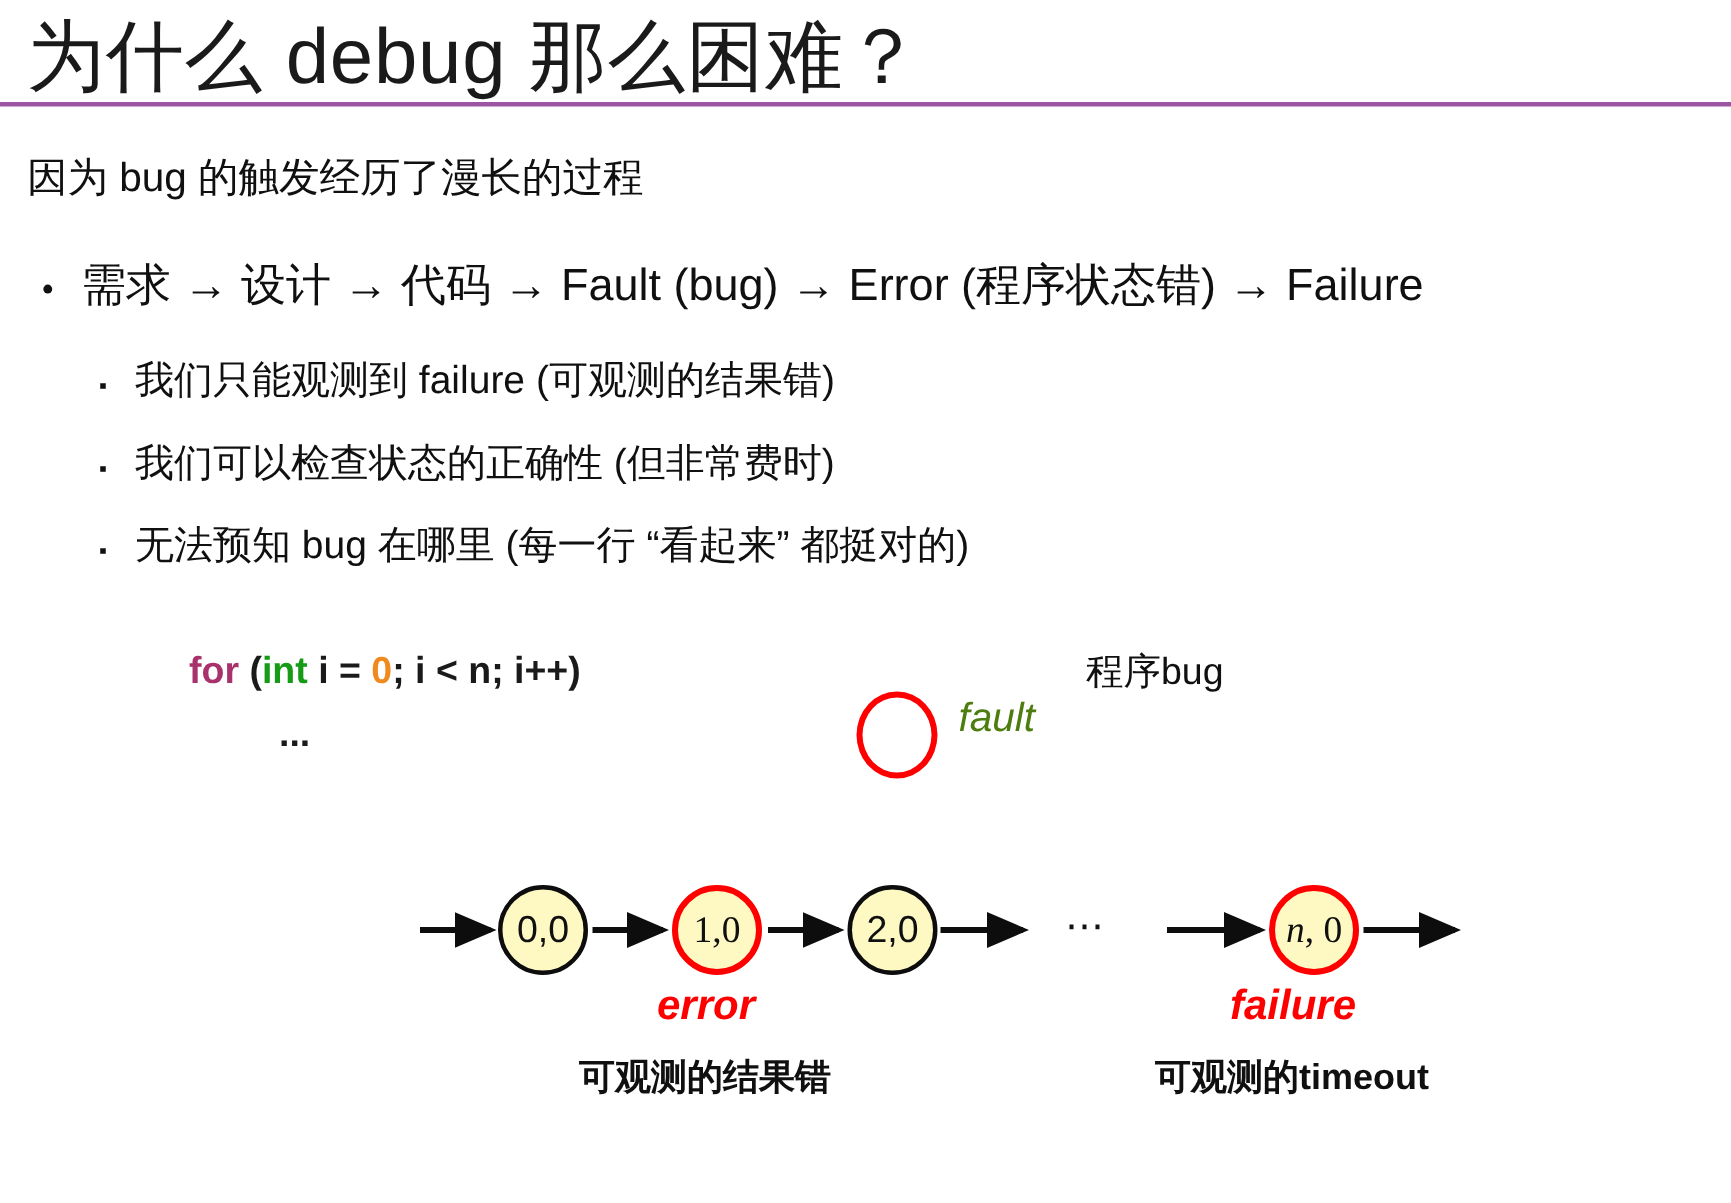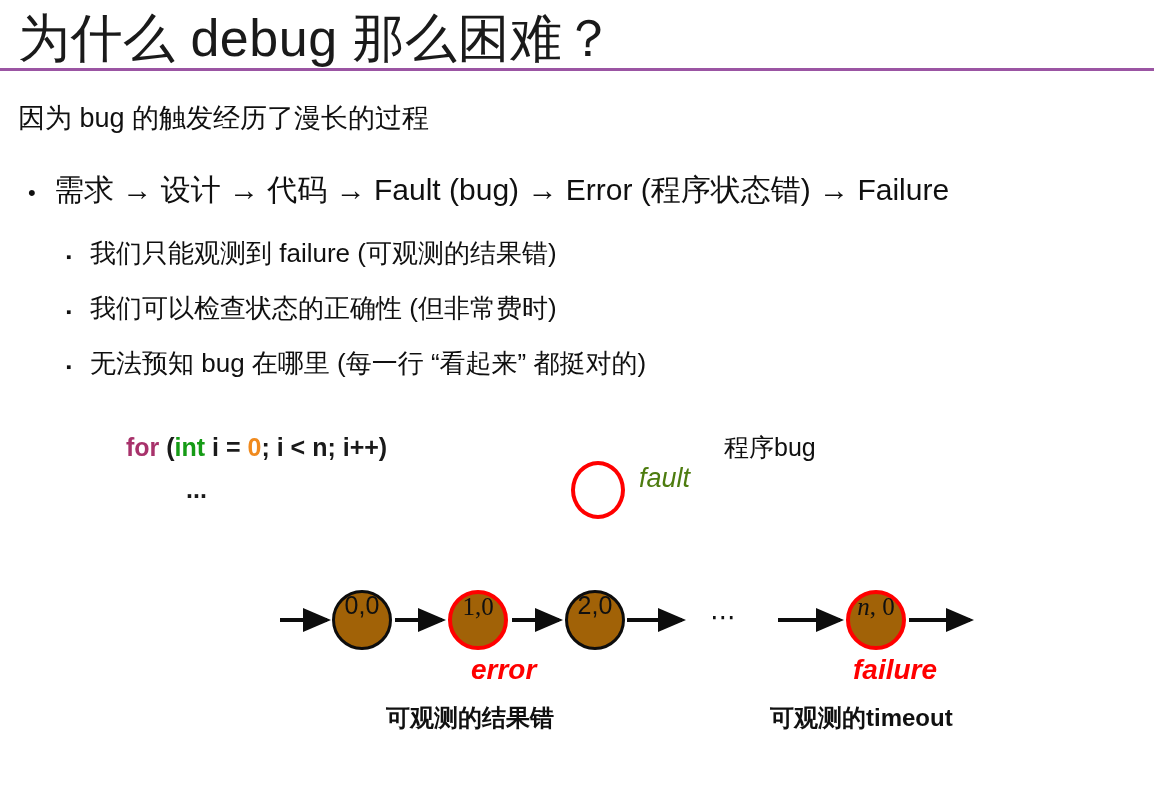--- a/index.html
+++ b/index.html
@@ -148,22 +148,23 @@
     width: 740px;
     height: 100px;
   }
   .node {
     position: absolute;
     width: 60px;
     height: 60px;
     border-radius: 50%;
     box-sizing: border-box;
     border: 3.5px solid #0d0d0d;
-    background: #a16207;
+    background: #fef9c3;
     display: flex;
+    align-items: center;
     justify-content: center;
     font-size: 25px;
     color: #101010;
     line-height: 1;
   }
   .node.red { border-color: #ff0000; border-width: 4.5px; }
   .node.serif {
     font-family: "Liberation Serif", "DejaVu Serif", serif;
     font-style: italic;
     font-size: 25px;
@@ -179,21 +180,20 @@
     color: #111;
   }
 
   .lbl {
     position: absolute;
     font-size: 28px;
     font-weight: bold;
     font-style: italic;
     color: #ff0000;
     white-space: nowrap;
-    margin-left: 33px;
   }
 
   .caption {
     position: absolute;
     font-size: 24px;
     font-weight: bold;
     color: #101010;
     white-space: nowrap;
   }
   .cap-a { left: 386px; top: 702px; }

